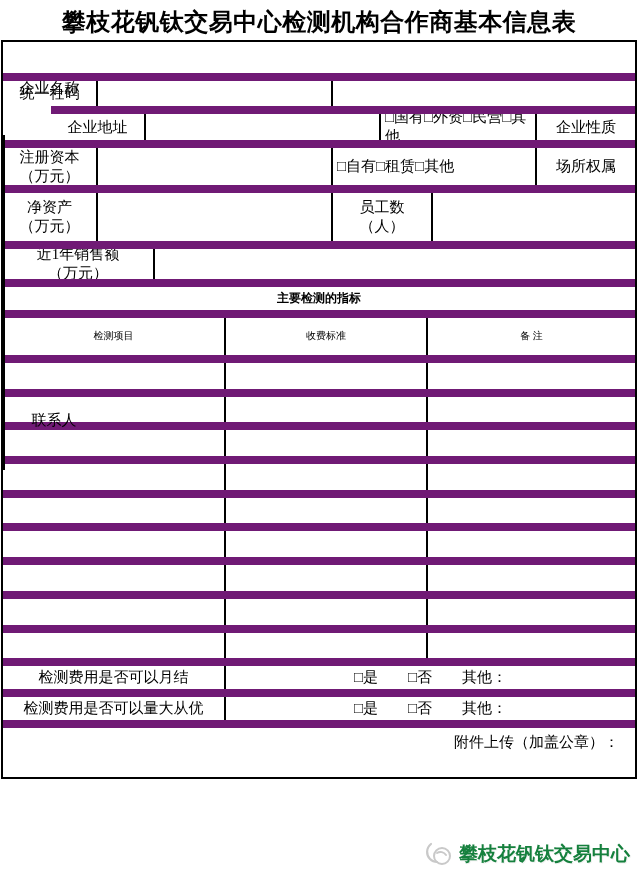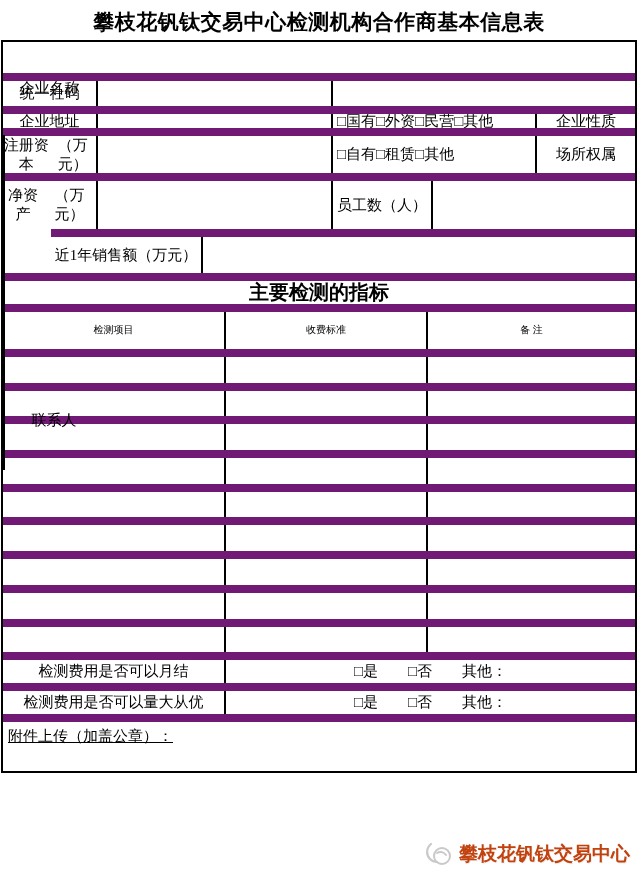--- a/index.html
+++ b/index.html
@@ -2,63 +2,63 @@
 <html><head>
 <meta charset="utf-8">
 <style>
   html,body{margin:0;padding:0;}
   body{
     width:638px;height:883px;background:#ffffff;color:#000;
     font-family:"Liberation Serif","DejaVu Serif",serif;
     position:relative;overflow:hidden;
   }
   .title{
-    text-align:center;font-size:21px;font-weight:bold;
+    text-align:center;font-size:24px;font-weight:bold;
     padding-top:7px;height:33px;line-height:30px;letter-spacing:0.5px;
     font-family:"Liberation Serif","DejaVu Serif",serif;
   }
   .form{
     margin:0 1px;border:2px solid #000;
   }
   .row{display:flex;border-top:8px solid #701a75;box-sizing:border-box;}
   .row.first{border-top:none;flex-direction:column;}
   .cell{
     border-left:2px solid #000;box-sizing:border-box;
     display:flex;align-items:center;justify-content:center;
     text-align:center;font-size:15px;line-height:1.25;
     overflow:hidden;
   }
   .cell.nb{border-left:none;}
-  .cell.col{flex-direction:row;}
+  .cell.col{flex-direction:column;}
   .cell.left{justify-content:flex-start;text-align:left;padding-left:4px;}
-  .cell.block{display:block;text-align:left;padding:4px 5px;text-decoration:underline;}
+  .cell.block{display:block;text-align:right;padding:4px 16px;}
   
   .wl1{width:93px;flex:0 0 93px;}
   .wv1{width:235px;flex:0 0 235px;}
   .wl2{width:100px;flex:0 0 100px;}
   .wv2{flex:1;}
   
   .wsales{width:150px;flex:0 0 150px;}
   
   .wc1{width:221px;flex:0 0 221px;}
   .wc2{width:202px;flex:0 0 202px;}
   .wc3{flex:1;}
   
-  .h31{height:31px;} .h33{height:33px;} .h34{height:22px;}
-  .h45{height:45px;} .h50{height:56px;} .h49{height:44px;margin-left:48px;}
+  .h31{height:31px;} .h33{height:33px;} .h34{height:34px;margin-left:48px;}
+  .h45{height:45px;} .h50{height:56px;} .h49{height:38px;}
   .h57{height:57px;}
   .hind{height:33.7px;}
-  .section-title{font-weight:bold;font-size:20px;}
+  .section-title{font-weight:bold;font-size:12px;}
   .colhead{font-size:10px;}
   .attach-line2{padding-left:28px;margin-top:4px;}
   .attach{font-size:15px;line-height:1.45;}
   .footer-logo{
     position:absolute;top:841px;right:8px;
     display:flex;align-items:center;gap:5px;
-    color:#c2410c;font-weight:bold;font-size:19px;
+    color:#15803d;font-weight:bold;font-size:19px;
     text-shadow:1px 1px 0 #f1f1f1;
     user-select:none;
   }
   .footer-logo svg{display:block;}
 </style>
 </head>
 <body>
 
 <div class="title">攀枝花钒钛交易中心检测机构合作商基本信息表</div>
 

